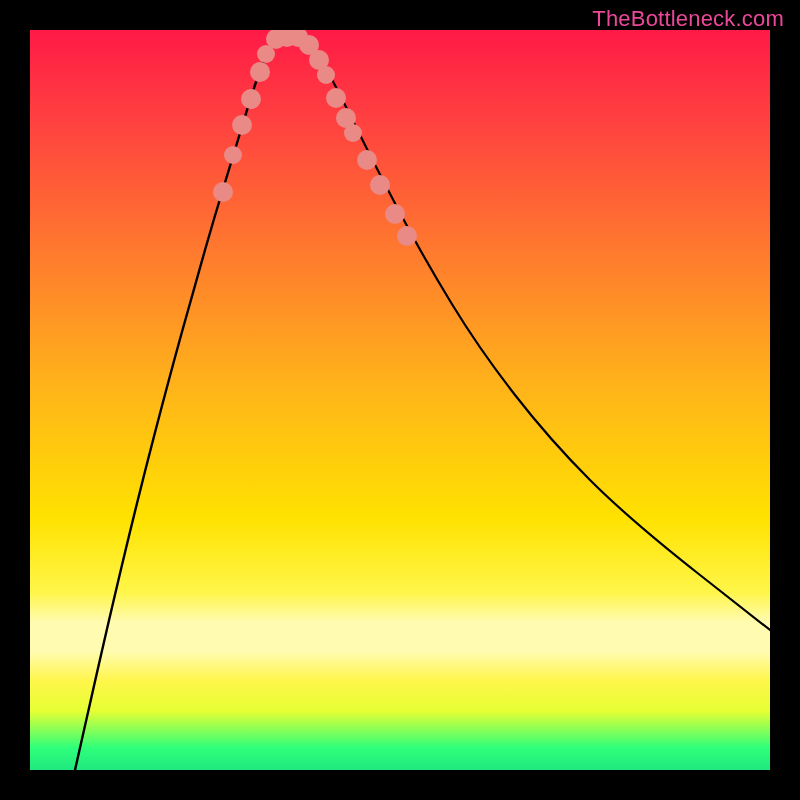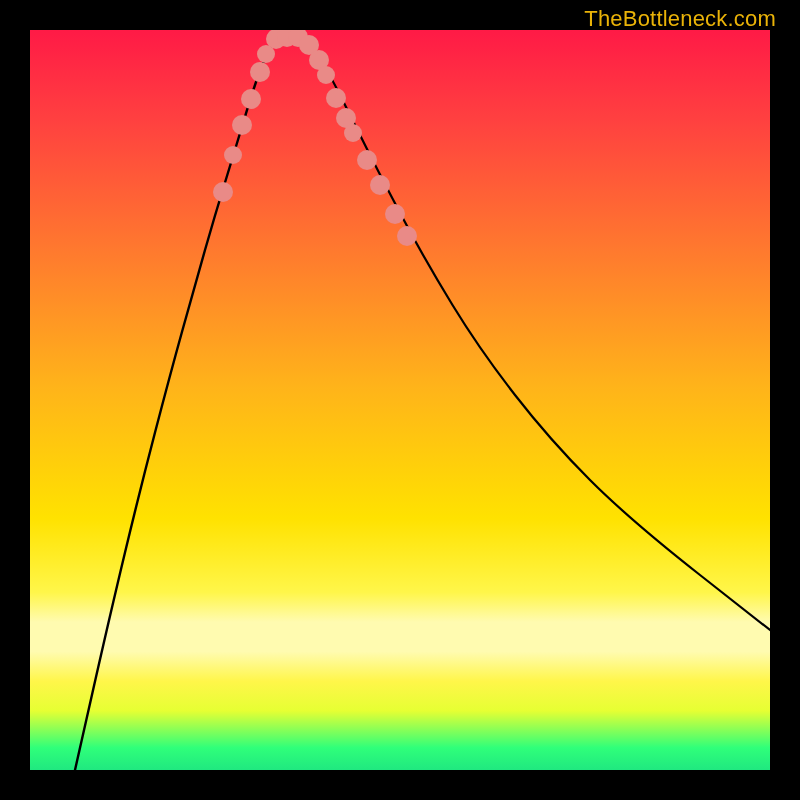--- a/index.html
+++ b/index.html
@@ -44,22 +44,22 @@
       #20e880 100%
     );
   }
   svg.curves {
     position: absolute;
     inset: 0;
   }
   .watermark {
     position: absolute;
     top: 6px;
-    right: 24px;
-    color: #eab308;
+    right: 16px;
+    color: #ec4899;
     font-size: 22px;
     letter-spacing: 0.2px;
     user-select: none;
   }
 </style>
 </head>
 <body>
 
 <div class="frame">
   <div class="watermark">TheBottleneck.com</div>

